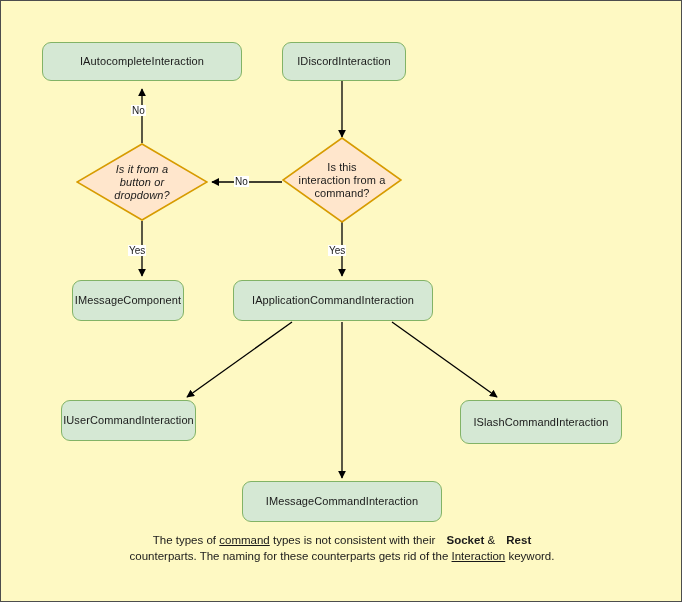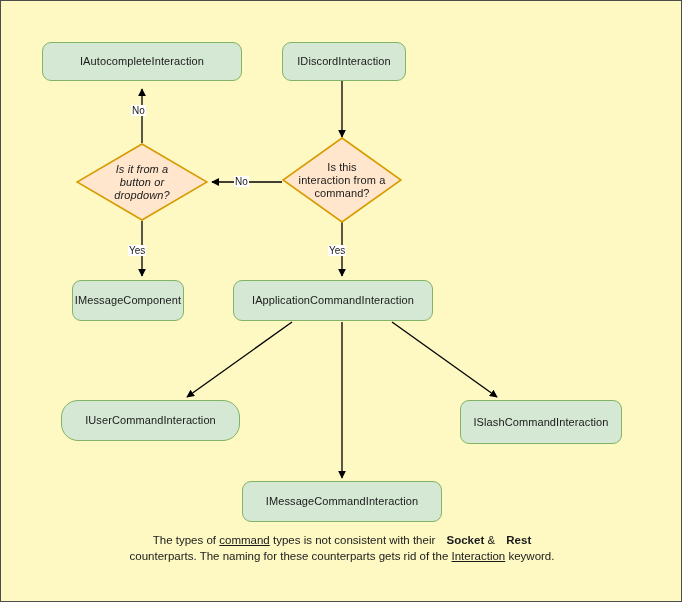--- a/index.html
+++ b/index.html
@@ -156,21 +156,21 @@
   </div>
 
   <div class="node node-box" style="left:71px; top:279px; width:112px; height:41px;text-align:right;">
     <span>IMessageComponent</span>
   </div>
 
   <div class="node node-box" style="left:232px; top:279px; width:200px; height:41px;">
     <span>IApplicationCommandInteraction</span>
   </div>
 
-  <div class="node node-box" style="left:60px; top:399px; width:179px; height:41px;border-radius:17px;">
+  <div class="node node-box" style="left:60px; top:399px; width:135px; height:41px;">
     <span>IUserCommandInteraction</span>
   </div>
 
   <div class="node node-box" style="left:459px; top:399px; width:162px; height:44px;">
     <span>ISlashCommandInteraction</span>
   </div>
 
   <div class="node node-box" style="left:241px; top:480px; width:200px; height:41px;">
     <span>IMessageCommandInteraction</span>
   </div>

